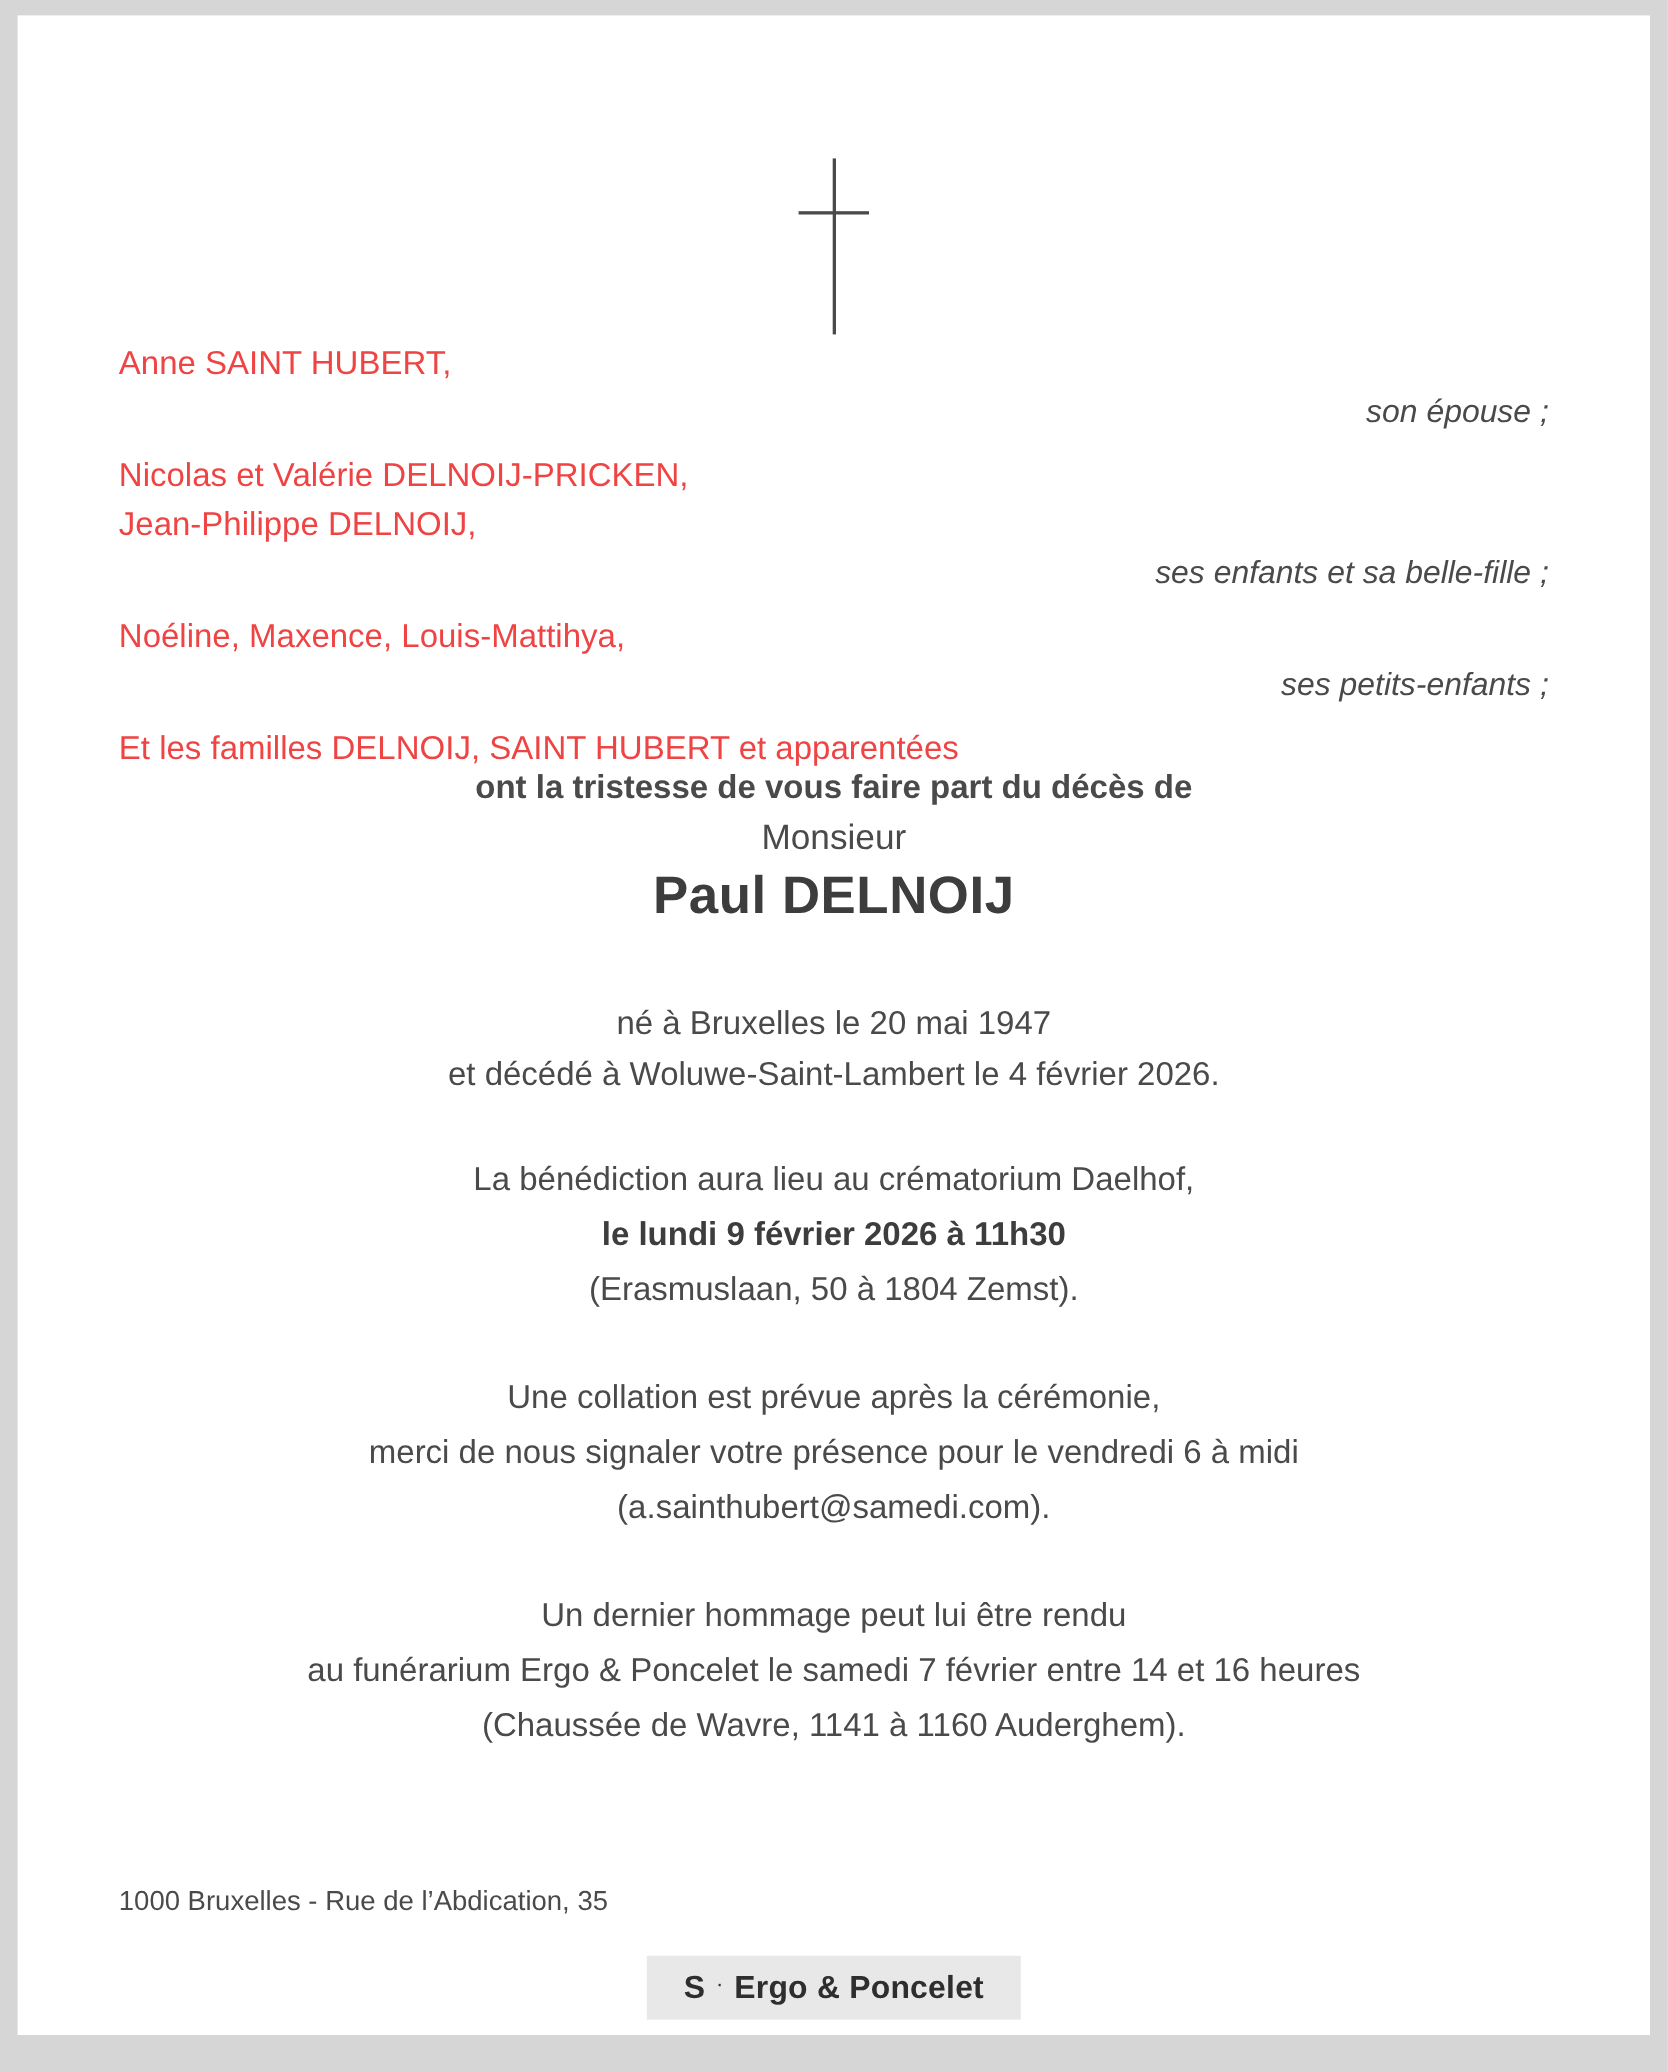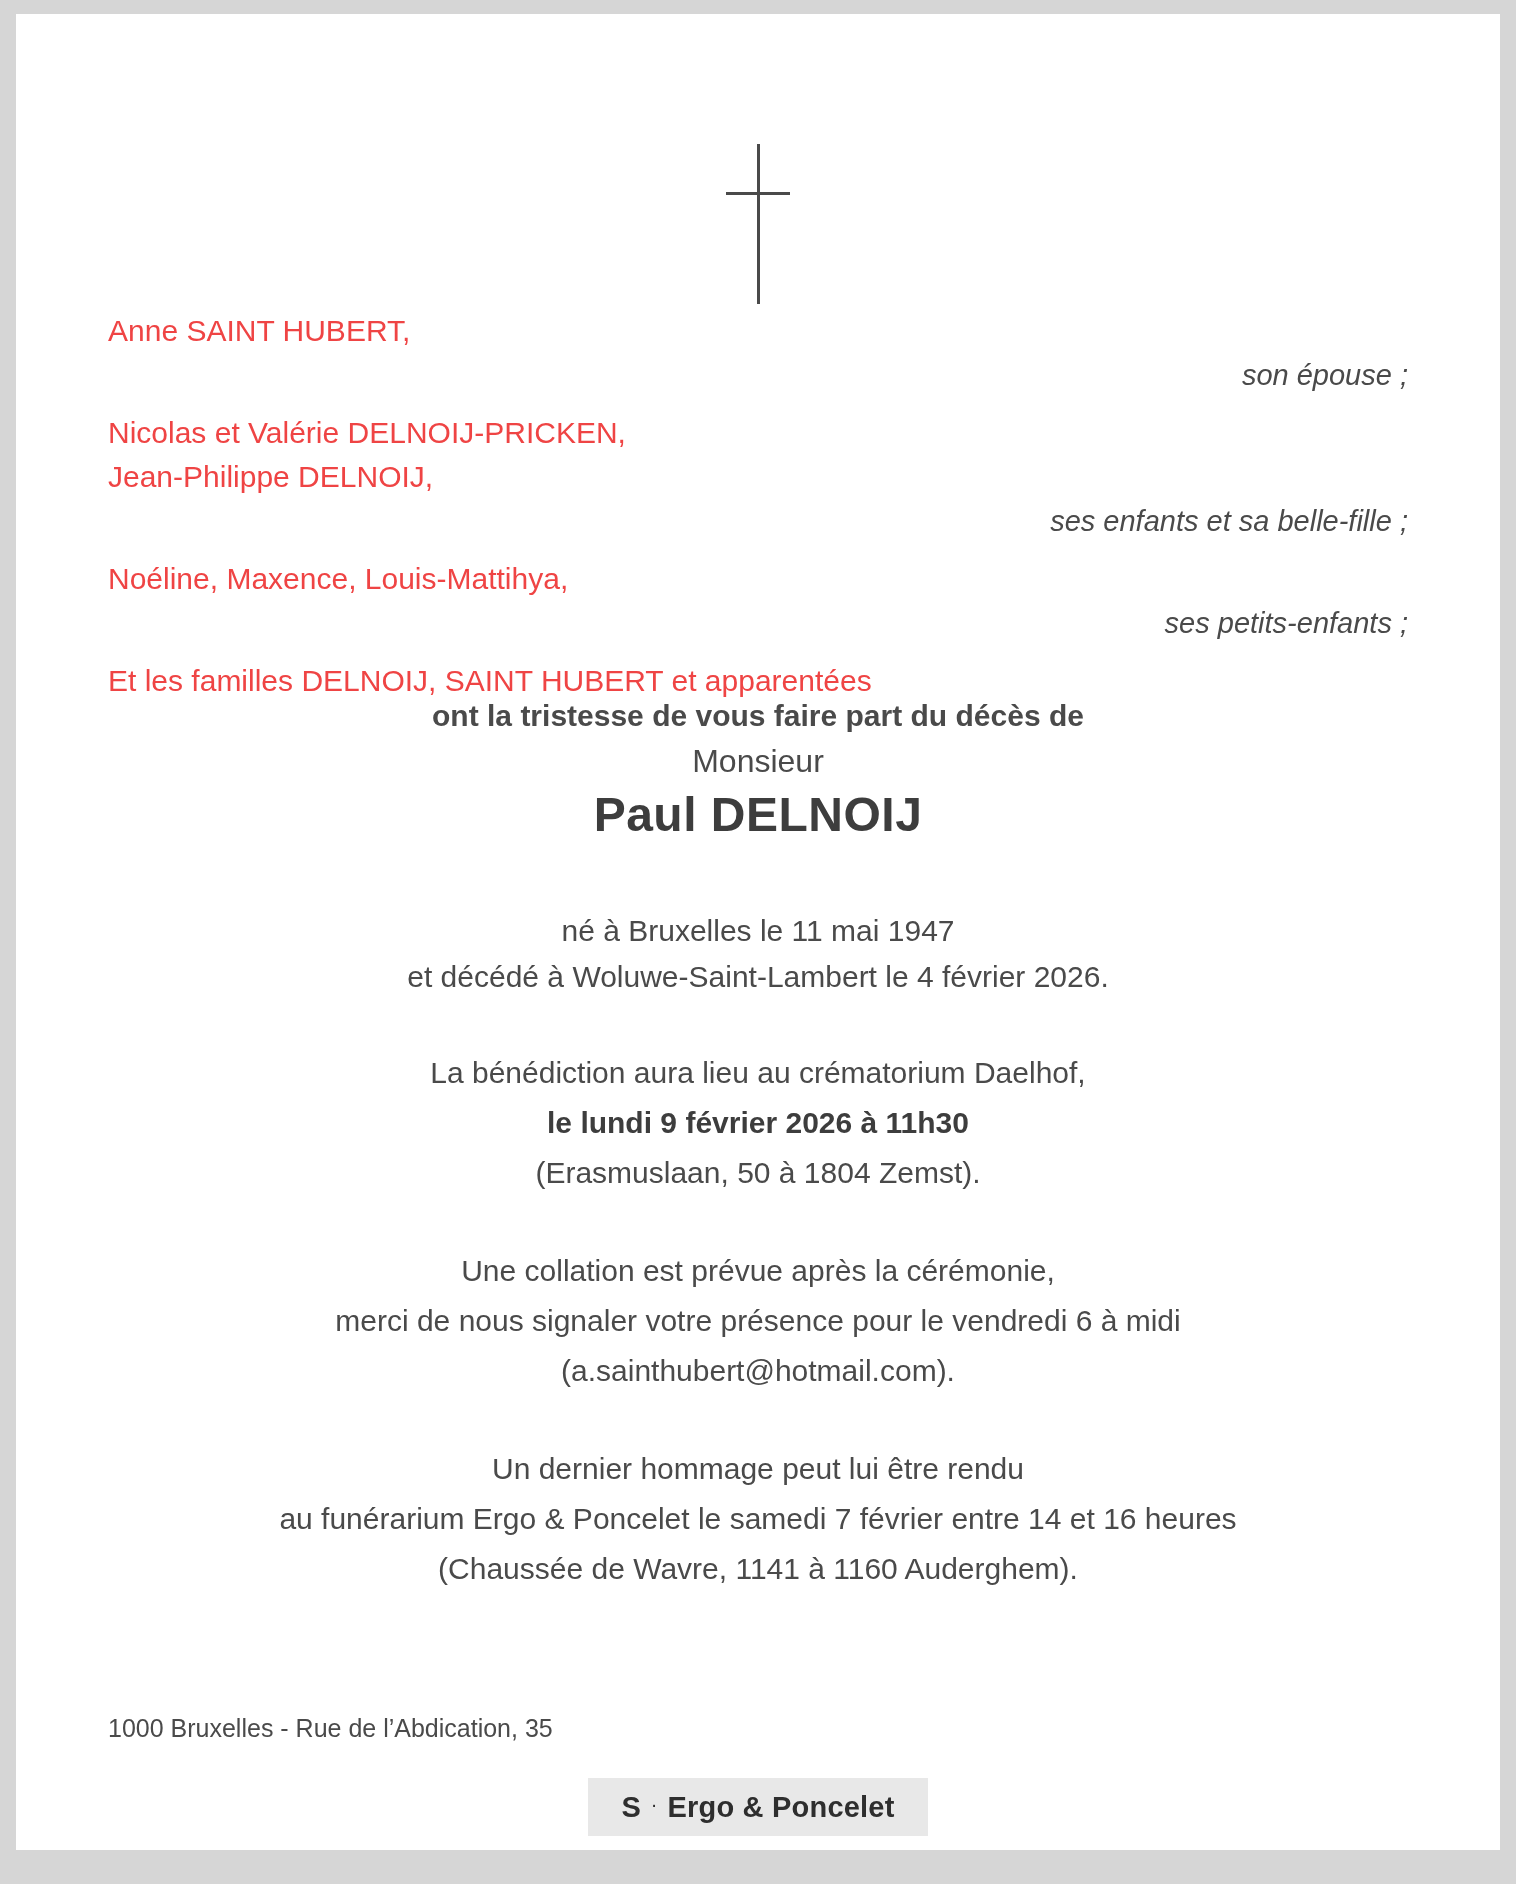--- a/index.html
+++ b/index.html
@@ -189,34 +189,34 @@
   </div>
 
   <div class="center-block">
 
     <div class="announce">ont la tristesse de vous faire part du décès de</div>
 
     <div class="monsieur">Monsieur</div>
     <div class="deceased-name">Paul DELNOIJ</div>
 
     <div class="dates">
-      <div>né à Bruxelles le 11 mai 1947</div>
+      <div>né à Bruxelles le 20 mai 1947</div>
       <div>et décédé à Woluwe-Saint-Lambert le 4 février 2026.</div>
     </div>
 
     <div class="para">
       <div>La bénédiction aura lieu au crématorium Daelhof,</div>
       <div class="bold">le lundi 9 février 2026 à 11h30</div>
       <div>(Erasmuslaan, 50 à 1804 Zemst).</div>
     </div>
 
     <div class="para">
       <div>Une collation est prévue après la cérémonie,</div>
       <div>merci de nous signaler votre présence pour le vendredi 6 à midi</div>
-      <div>(a.sainthubert@hotmail.com).</div>
+      <div>(a.sainthubert@samedi.com).</div>
     </div>
 
     <div class="para">
       <div>Un dernier hommage peut lui être rendu</div>
       <div>au funérarium Ergo &amp; Poncelet le samedi 7 février entre 14 et 16 heures</div>
       <div>(Chaussée de Wavre, 1141 à 1160 Auderghem).</div>
     </div>
 
   </div>
 

